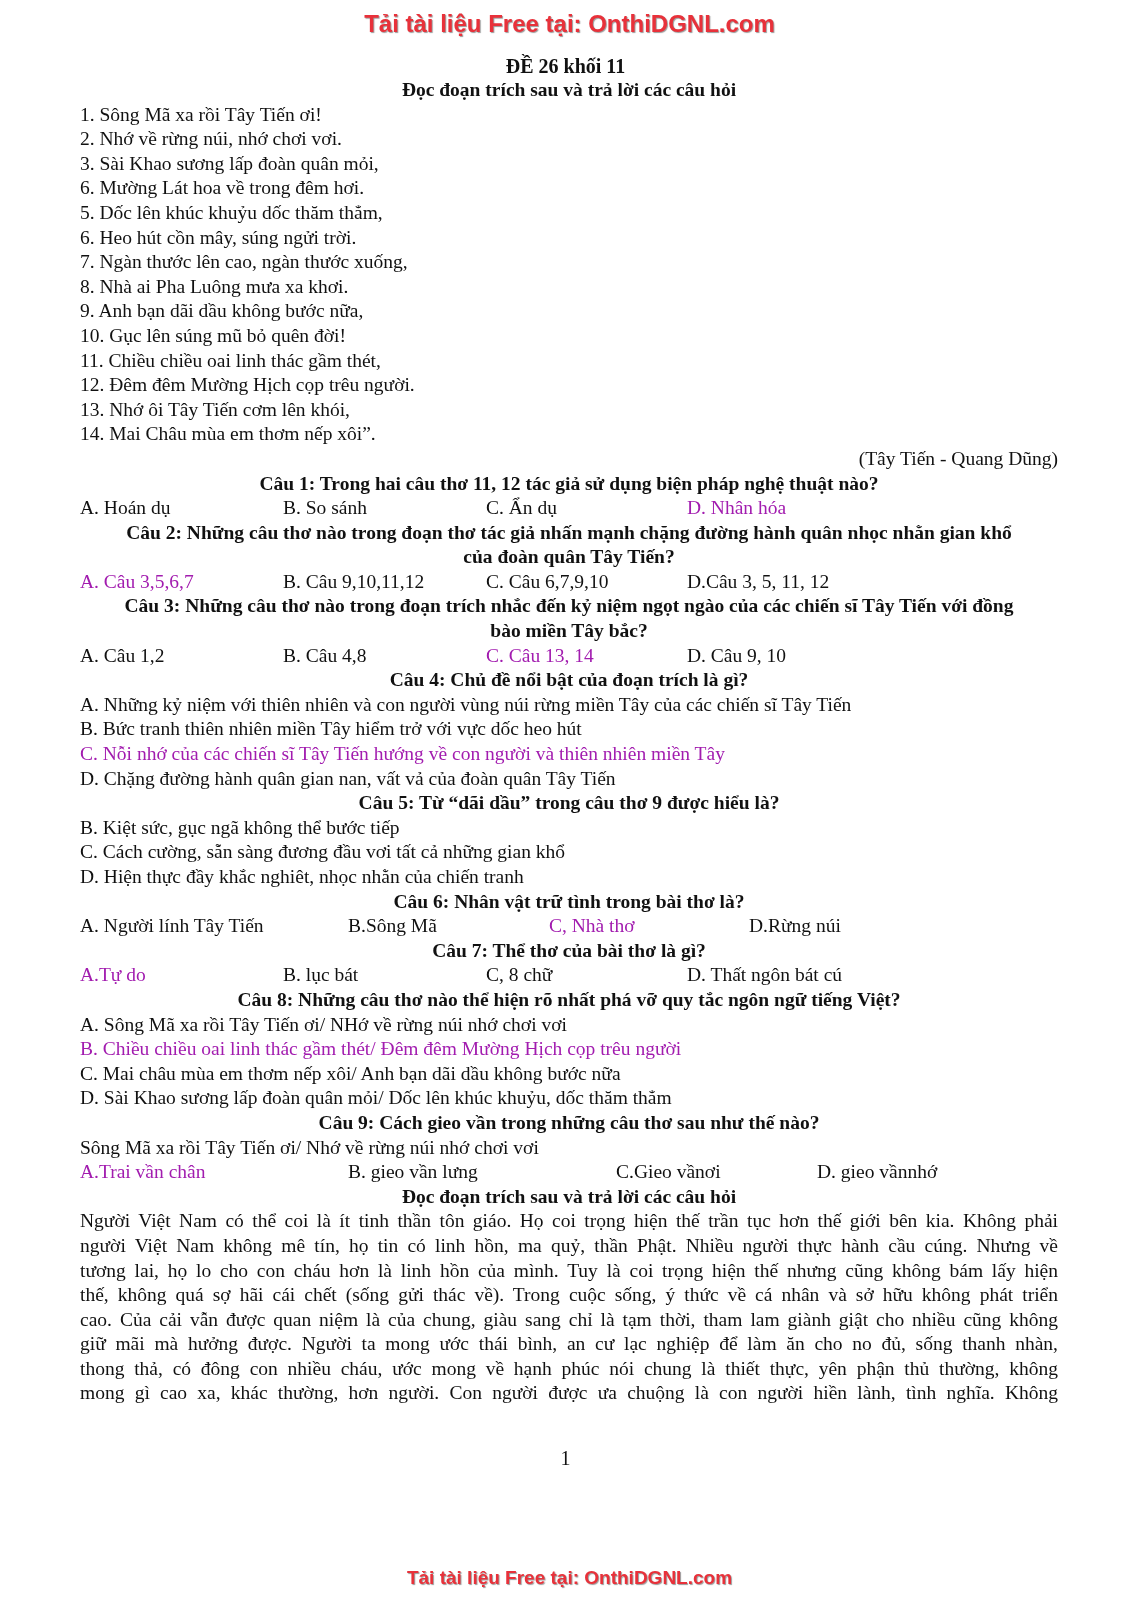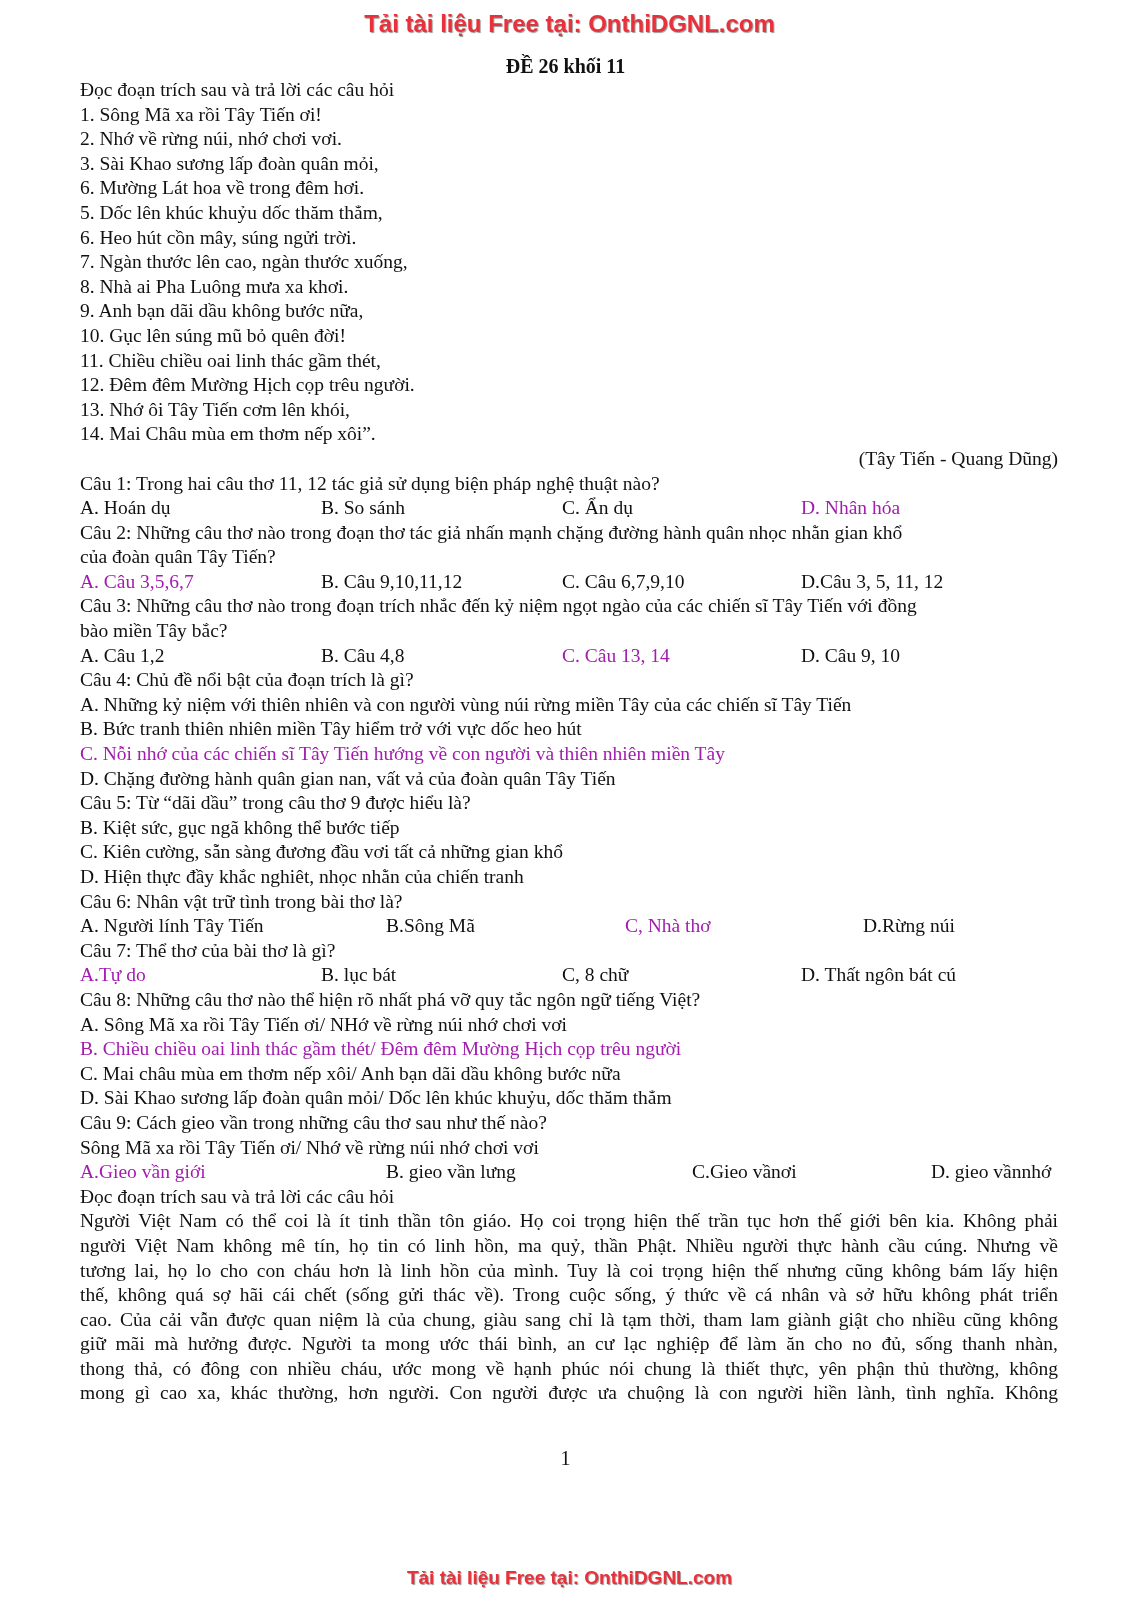--- a/index.html
+++ b/index.html
@@ -7,24 +7,24 @@
          font-family: "Liberation Serif", "DejaVu Serif", serif; color: #111; }
   .banner { position: absolute; left: 4px; width: 1131px; text-align: center;
             font-family: "Liberation Sans", "DejaVu Sans", sans-serif; font-weight: bold;
             color: #e8313a; text-shadow: 1px 1px 1px #9a9a9a; }
   .banner.top { top: 10px; font-size: 24px; }
   .banner.bottom { top: 1567px; font-size: 19px; }
   .title { position: absolute; top: 55px; left: 0; width: 1131px; text-align: center;
            font-weight: bold; font-size: 20px; }
   .content { position: absolute; top: 78px; left: 80px; width: 978px; font-size: 19.5px; line-height: 24.6px; }
   .line { white-space: nowrap; }
-  .b { font-weight: normal; }
+  .b { font-weight: bold; text-align: center; }
   .red { color: #a21caf; }
   .right { text-align: right; }
-  .opts { display: flex; white-space: nowrap; gap: 38px; }
+  .opts { display: flex; white-space: nowrap; }
   .opts span { display: inline-block; }
   .q1 .o0{width:203px}.q1 .o1{width:203px}.q1 .o2{width:201px}
   .q2 .o0{width:203px}.q2 .o1{width:203px}.q2 .o2{width:201px}
   .q3 .o0{width:203px}.q3 .o1{width:203px}.q3 .o2{width:201px}
   .q6 .o0{width:268px}.q6 .o1{width:201px}.q6 .o2{width:200px}
   .q7 .o0{width:203px}.q7 .o1{width:203px}.q7 .o2{width:201px}
   .q9 .o0{width:268px}.q9 .o1{width:268px}.q9 .o2{width:201px}
   .it { }
   .para { text-align: justify; text-align-last: justify; white-space: nowrap; }
   .pagenum { position: absolute; top: 1447px; left: 0; width: 1131px; text-align: center; font-size: 20px; }
@@ -82,21 +82,21 @@
   </div>
 
   <div class="line b">Câu 4: Chủ đề nổi bật của đoạn trích là gì?</div>
   <div class="line">A. Những kỷ niệm với thiên nhiên và con người  vùng núi rừng miền Tây của các chiến sĩ Tây Tiến</div>
   <div class="line">B. Bức tranh thiên nhiên miền Tây hiểm trở với vực dốc heo hút</div>
   <div class="line red">C. Nỗi nhớ của các chiến sĩ Tây Tiến hướng về con người và thiên nhiên miền Tây</div>
   <div class="line">D. Chặng đường hành quân gian nan, vất vả của đoàn quân Tây Tiến</div>
 
   <div class="line b">Câu 5: Từ “dãi dầu” trong câu thơ 9 được hiểu là?</div>
   <div class="line">B. Kiệt sức, gục ngã không thể bước tiếp</div>
-  <div class="line">C. Kiên cường, sẵn sàng đương đầu vơi tất cả những gian khổ</div>
+  <div class="line">C. Cách cường, sẵn sàng đương đầu vơi tất cả những gian khổ</div>
   <div class="line">D. Hiện thực đầy khắc nghiêt, nhọc nhằn của chiến tranh</div>
 
   <div class="line b">Câu 6: Nhân vật trữ tình trong  bài thơ là?</div>
   <div class="opts q6">
     <span class="o0">A. Người lính Tây Tiến</span>
     <span class="o1">B.Sông Mã</span>
     <span class="o2 red">C, Nhà thơ</span>
     <span>D.Rừng núi</span>
   </div>
 
@@ -110,21 +110,21 @@
 
   <div class="line b">Câu 8: Những câu thơ nào thể hiện rõ nhất phá vỡ quy tắc ngôn ngữ tiếng Việt?</div>
   <div class="line">A. Sông Mã xa rồi Tây Tiến ơi/ NHớ về rừng núi nhớ chơi vơi</div>
   <div class="line red">B. Chiều chiều oai linh thác gầm thét/ Đêm đêm Mường Hịch cọp trêu người</div>
   <div class="line">C. Mai châu mùa em thơm nếp xôi/ Anh bạn dãi dầu không bước nữa</div>
   <div class="line">D. Sài Khao sương lấp đoàn quân mỏi/ Dốc lên khúc khuỷu, dốc thăm thẳm</div>
 
   <div class="line b">Câu 9: Cách gieo vần trong những câu thơ sau như thế nào?</div>
   <div class="line">Sông Mã xa rồi Tây Tiến ơi/ Nhớ về rừng núi nhớ chơi vơi</div>
   <div class="opts q9">
-    <span class="o0 red">A.Gieo vần giới</span>
+    <span class="o0 red">A.Trai vần chân</span>
     <span class="o1">B. gieo vần lưng</span>
     <span class="o2"><span>C.Gieo vần </span><span class="it">ơi</span></span>
     <span><span>D. gieo vần </span><span class="it">nhớ</span></span>
   </div>
 
   <div class="line b">Đọc đoạn trích sau và trả lời các câu hỏi</div>
   <div>
     <div class="para">Người Việt Nam có thể coi là ít tinh thần tôn giáo. Họ coi trọng hiện thế trần tục hơn thế giới bên kia. Không phải</div>
     <div class="para">người Việt Nam không mê tín, họ tin có linh hồn, ma quỷ, thần Phật. Nhiều người thực hành cầu cúng. Nhưng về</div>
     <div class="para">tương lai, họ lo cho con cháu hơn là linh hồn của mình. Tuy là coi trọng hiện thế nhưng cũng không bám lấy hiện</div>

